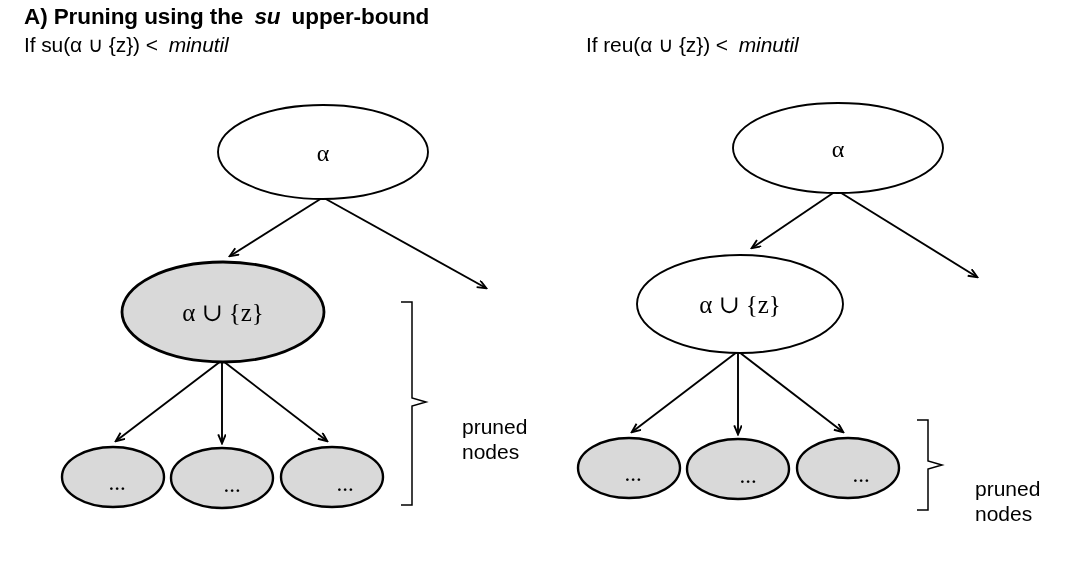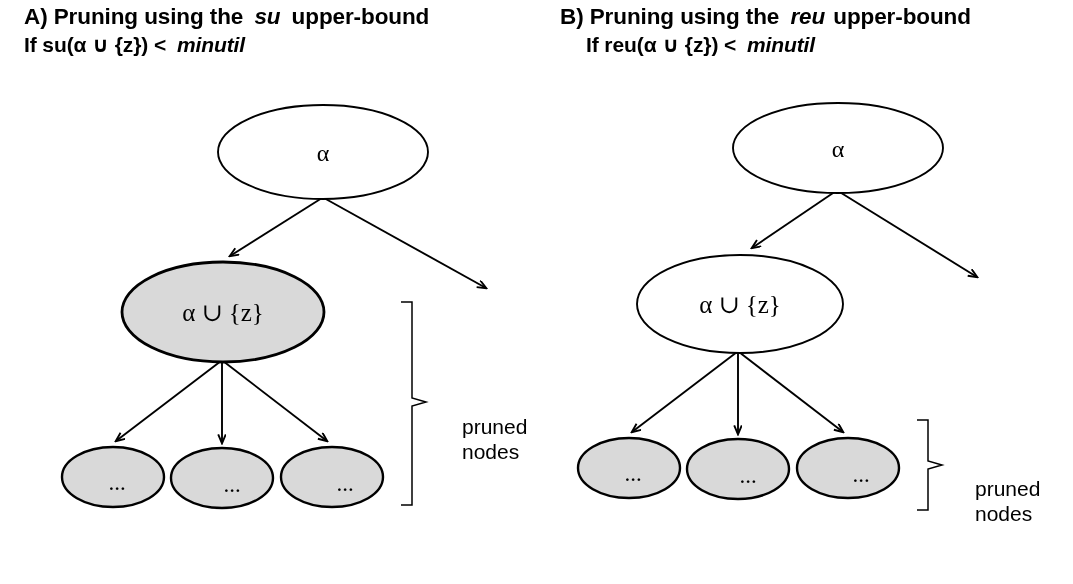--- a/index.html
+++ b/index.html
@@ -2,21 +2,21 @@
 <html><head>
 <meta charset="utf-8">
 <style>
   html,body{margin:0;padding:0;background:#ffffff;}
   body{width:1073px;height:584px;position:relative;overflow:hidden;
        font-family:"Liberation Sans","DejaVu Sans",sans-serif;color:#000;}
   .figure{position:absolute;left:0;top:0;width:1069px;height:584px;}
   svg.canvas{position:absolute;left:0;top:0;width:1073px;height:584px;}
 
   .hd-line1{position:absolute;font-size:22.5px;font-weight:bold;white-space:nowrap;letter-spacing:-0.1px;}
-  .hd-line2{position:absolute;font-size:21px;font-weight:bold;white-space:nowrap;letter-spacing:-0.1px;}
+  .hd-line2{position:absolute;font-size:21px;font-weight:normal;white-space:nowrap;letter-spacing:-0.1px;}
   .ital{font-style:italic;}
 
   .brk-label{position:absolute;font-size:21px;line-height:25px;white-space:nowrap;margin-top:33px;}
 
   .caption{position:absolute;left:0;top:536px;width:1073px;text-align:center;
            font-family:"Liberation Serif","DejaVu Serif",serif;font-size:20px;white-space:nowrap;}
   .caption b{font-weight:bold;}
   .caption i{font-style:italic;}
 
   .node-text{font-family:"Liberation Serif","DejaVu Serif",serif;}
@@ -29,25 +29,20 @@
   <div class="hd-line1" style="left:24px;top:4px;">
     <span>A) Pruning using the</span>
     <span class="ital" style="margin-left:5px;margin-right:5px;">su</span>
     <span>upper-bound</span>
   </div>
   <div class="hd-line2" style="left:24px;top:33px;">
     <span>If su(α ∪ {z}) &lt;</span>
     <span class="ital" style="margin-left:5px;">minutil</span>
   </div>
 
-  <div class="hd-line1" style="left:560px;top:4px;">
-    <span>B) Pruning using the</span>
-    <span class="ital" style="margin-left:5px;margin-right:2px;">reu</span>
-    <span>upper-bound</span>
-  </div>
   <div class="hd-line2" style="left:586px;top:33px;">
     <span>If reu(α ∪ {z}) &lt;</span>
     <span class="ital" style="margin-left:5px;">minutil</span>
   </div>
 
   <svg class="canvas" viewBox="0 0 1073 584">
     <defs>
       <marker id="arrowhead" markerWidth="11" markerHeight="11" refX="9.2" refY="4.2" orient="auto" markerUnits="userSpaceOnUse">
         <path d="M0.6,0.4 L9.6,4.2 L0.6,8.0" fill="none" stroke="#000" stroke-width="1.9" stroke-linecap="butt" stroke-linejoin="miter"></path>
       </marker>

